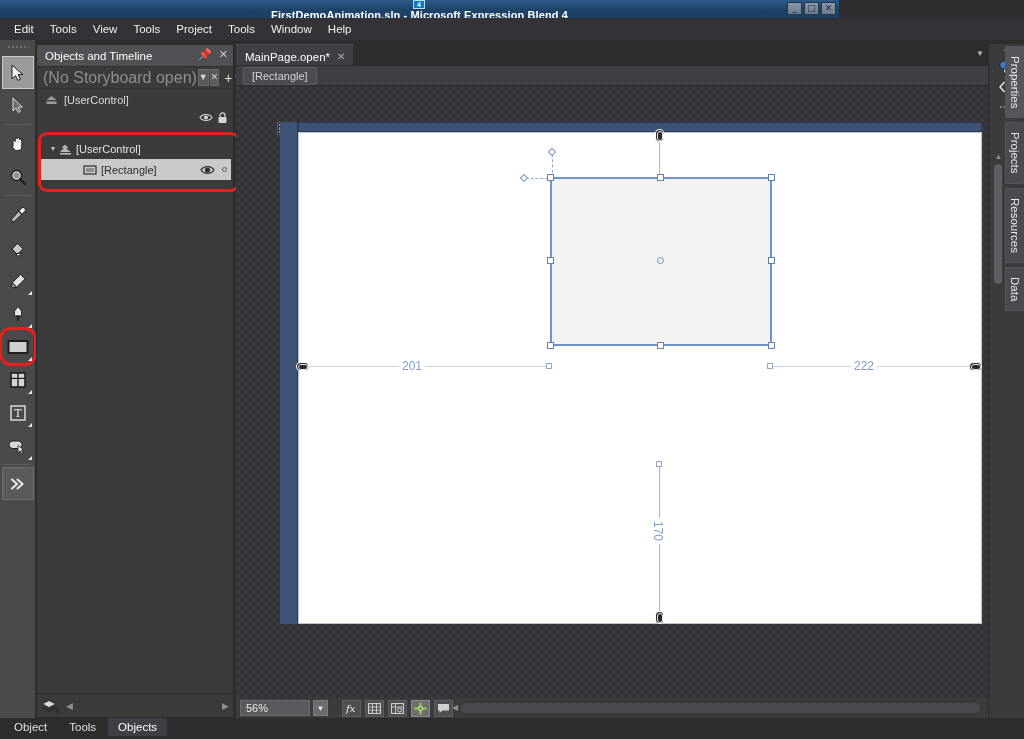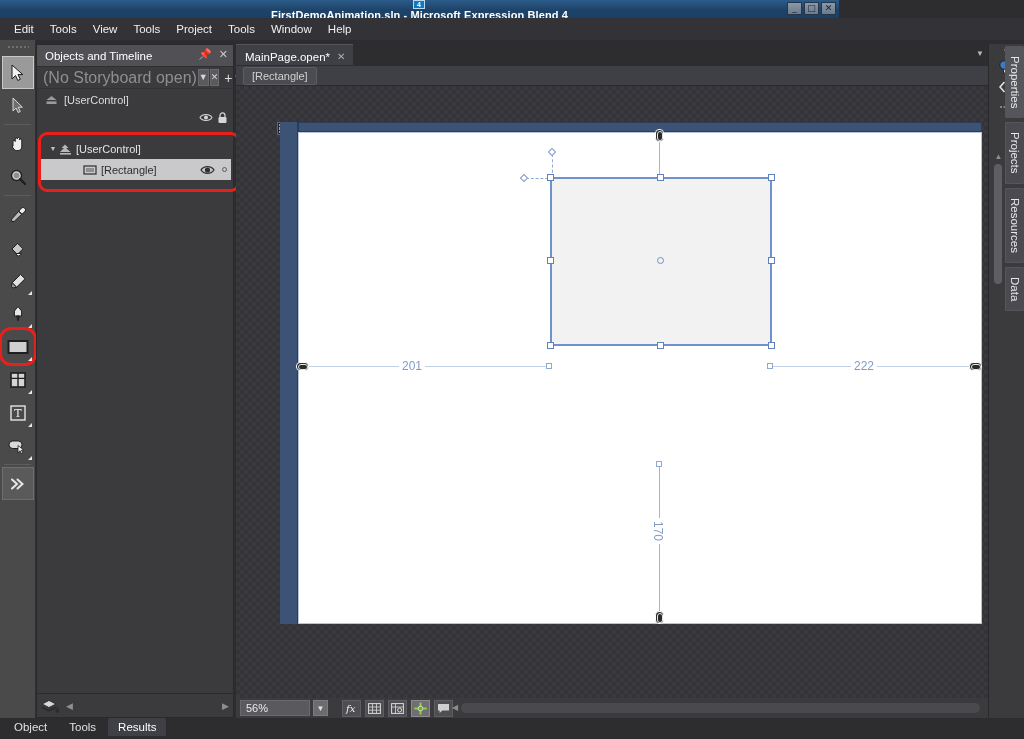--- a/index.html
+++ b/index.html
@@ -488,21 +488,21 @@
       <path d="M16.4 9 L16.4 14 M14.6 12.2 L16.4 14.2 L18.2 12.2" stroke="#2a2a2a" stroke-width="1.4" fill="none"></path>
     </svg>
     <span class="pb-arrow">◀</span>
     <span style="flex:1"></span>
     <span class="pb-arrow">▶</span>
   </div>
 
   <div class="bottom-tabs">
     <div class="btab">Object</div>
     <div class="btab">Tools</div>
-    <div class="btab active">Results</div>
+    <div class="btab active">Objects</div>
   </div>
 
   <div class="tabstrip">
     <div class="doctab">
       <span class="dt-label">MainPage.open*</span>
       <span class="dt-x">✕</span>
     </div>
     <span class="strip-caret">▼</span>
   </div>
 

